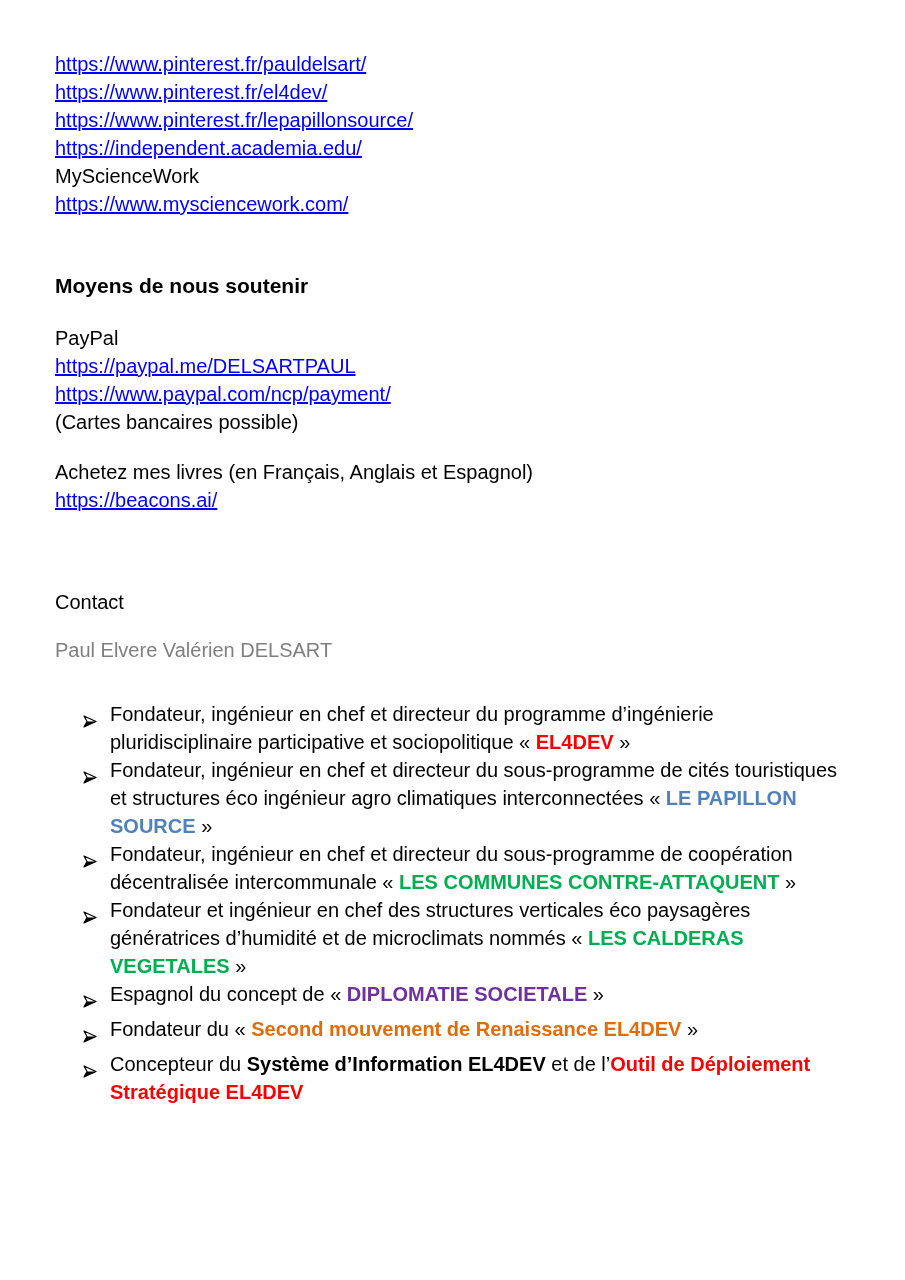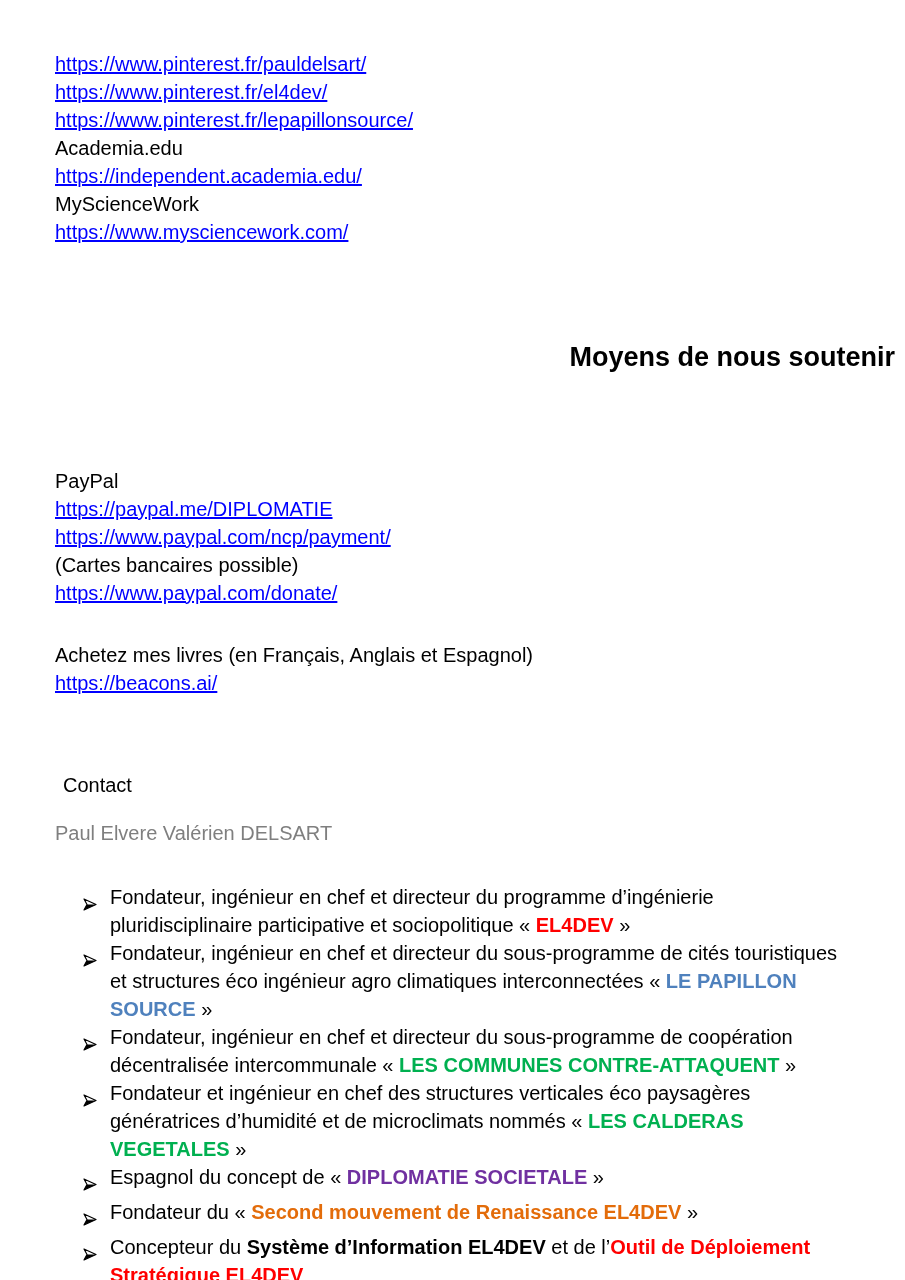--- a/index.html
+++ b/index.html
@@ -22,27 +22,26 @@
     width: 905px;
   }
   .line { white-space: nowrap; }
   a.link {
     color: var(--link, #0000FF);
     text-decoration: underline;
     cursor: pointer;
   }
   .heading {
     font-weight: bold;
-    font-size: 27px;
-    margin-top: 97px;
-    text-align: right;
+    font-size: 21px;
+    margin-top: 54px;
   }
-  .paypal-block { margin-top: 96px; }
-  .books-block { margin-top: 34px; }
-  .contact-heading { margin-top: 74px; margin-left: 8px; }
+  .paypal-block { margin-top: 24px; }
+  .books-block { margin-top: 22px; }
+  .contact-heading { margin-top: 74px; }
   .contact-name {
     margin-top: 20px;
     color: var(--muted_gray, #7F7F7F);
   }
   ul.bullets {
     list-style: none;
     margin: 36px 0 0 0;
     padding: 0 0 0 28px;
   }
   ul.bullets li { display: flex; }
@@ -64,34 +63,32 @@
 </style>
 </head>
 <body>
 
 <div class="page">
 
   <div>
     <div class="line"><a class="link">https://www.pinterest.fr/pauldelsart/</a></div>
     <div class="line"><a class="link">https://www.pinterest.fr/el4dev/</a></div>
     <div class="line"><a class="link">https://www.pinterest.fr/lepapillonsource/</a></div>
-    <div class="line">Academia.edu</div>
     <div class="line"><a class="link">https://independent.academia.edu/</a></div>
     <div class="line">MyScienceWork</div>
     <div class="line"><a class="link">https://www.mysciencework.com/</a></div>
   </div>
 
   <div class="heading line">Moyens de nous soutenir</div>
 
   <div class="paypal-block">
     <div class="line">PayPal</div>
-    <div class="line"><a class="link">https://paypal.me/DIPLOMATIE</a></div>
+    <div class="line"><a class="link">https://paypal.me/DELSARTPAUL</a></div>
     <div class="line"><a class="link">https://www.paypal.com/ncp/payment/</a></div>
     <div class="line">(Cartes bancaires possible)</div>
-    <div class="line"><a class="link">https://www.paypal.com/donate/</a></div>
   </div>
 
   <div class="books-block">
     <div class="line">Achetez mes livres (en Français, Anglais et Espagnol)</div>
     <div class="line"><a class="link">https://beacons.ai/</a></div>
   </div>
 
   <div class="contact-heading line">Contact</div>
   <div class="contact-name line">Paul Elvere Valérien DELSART</div>
 

